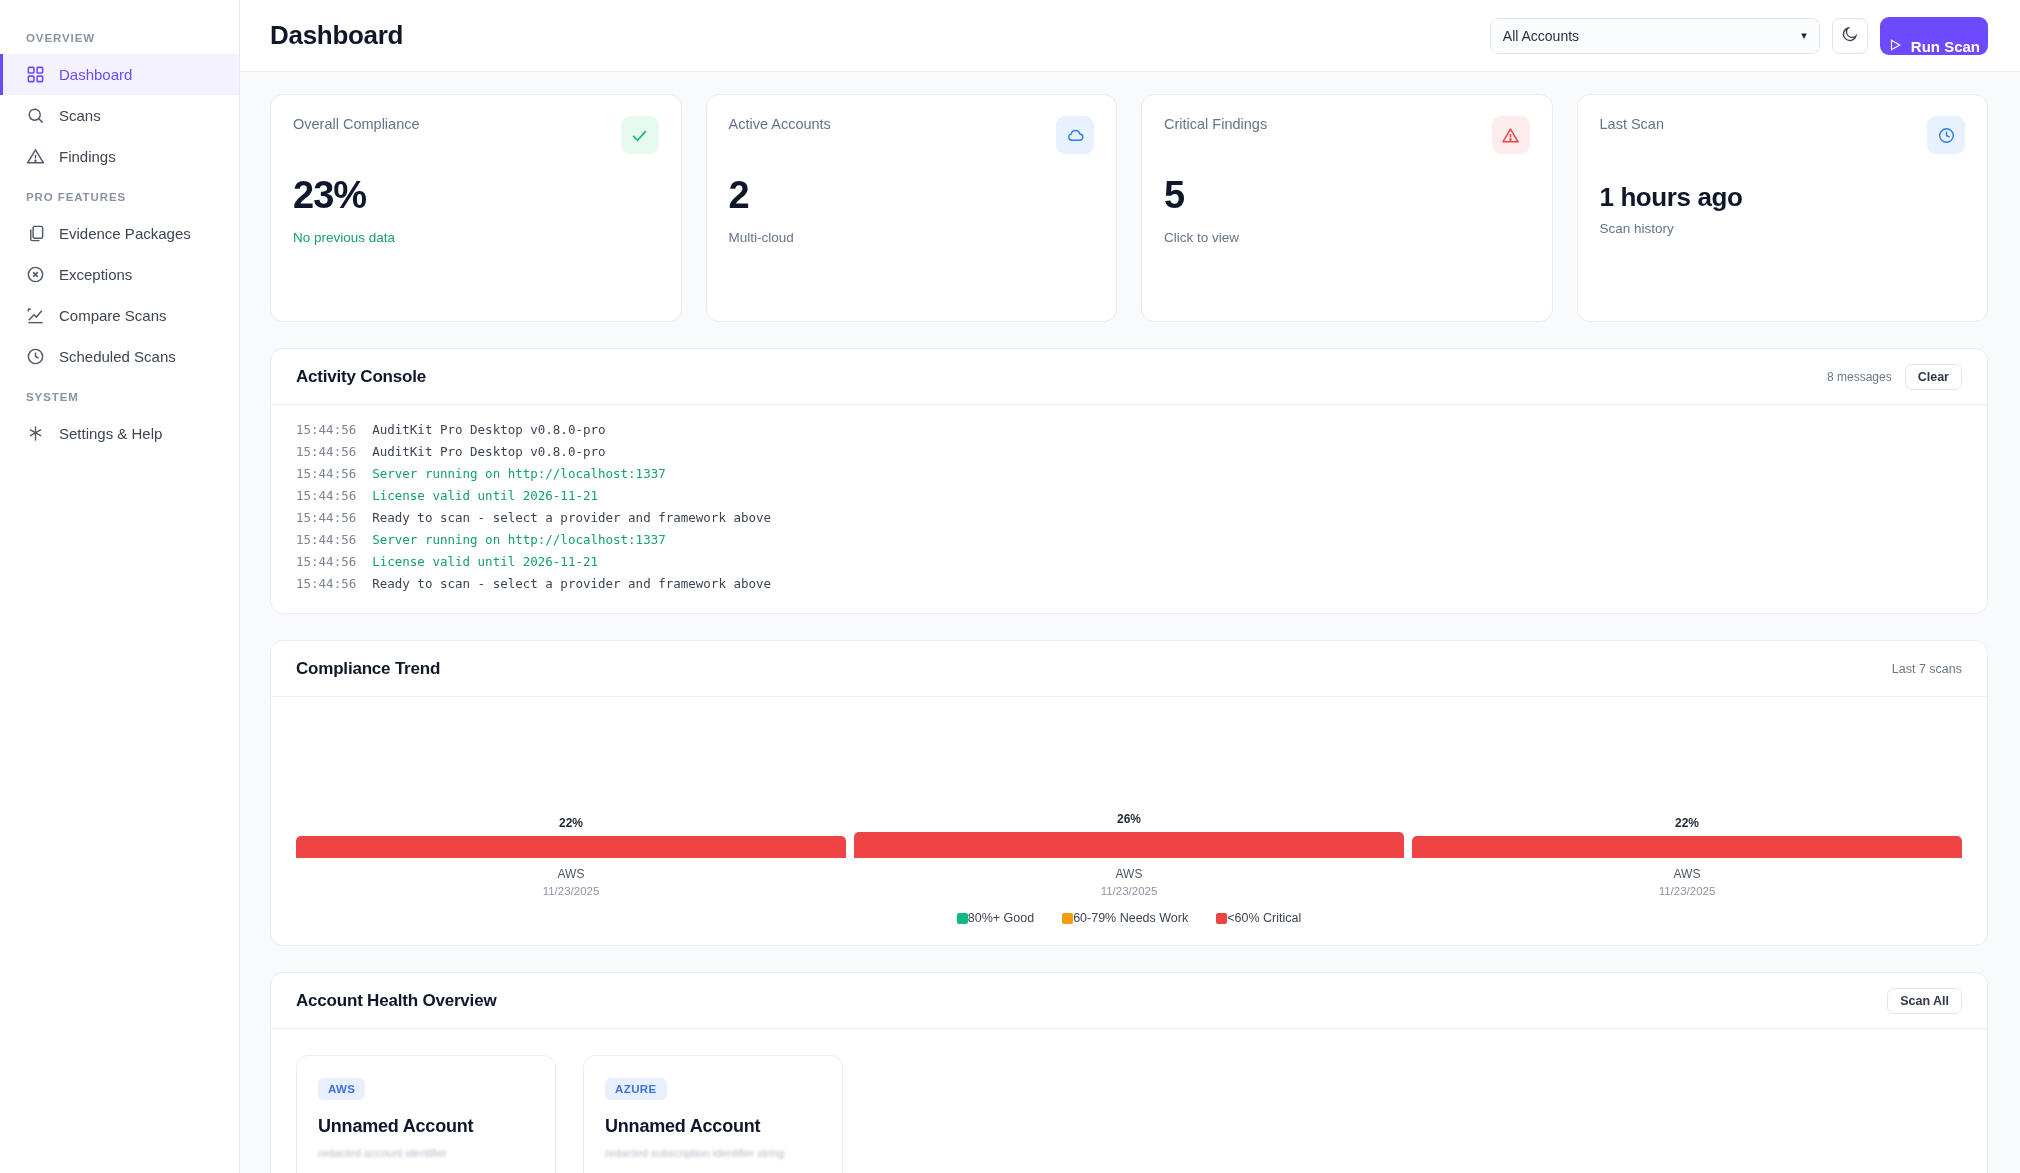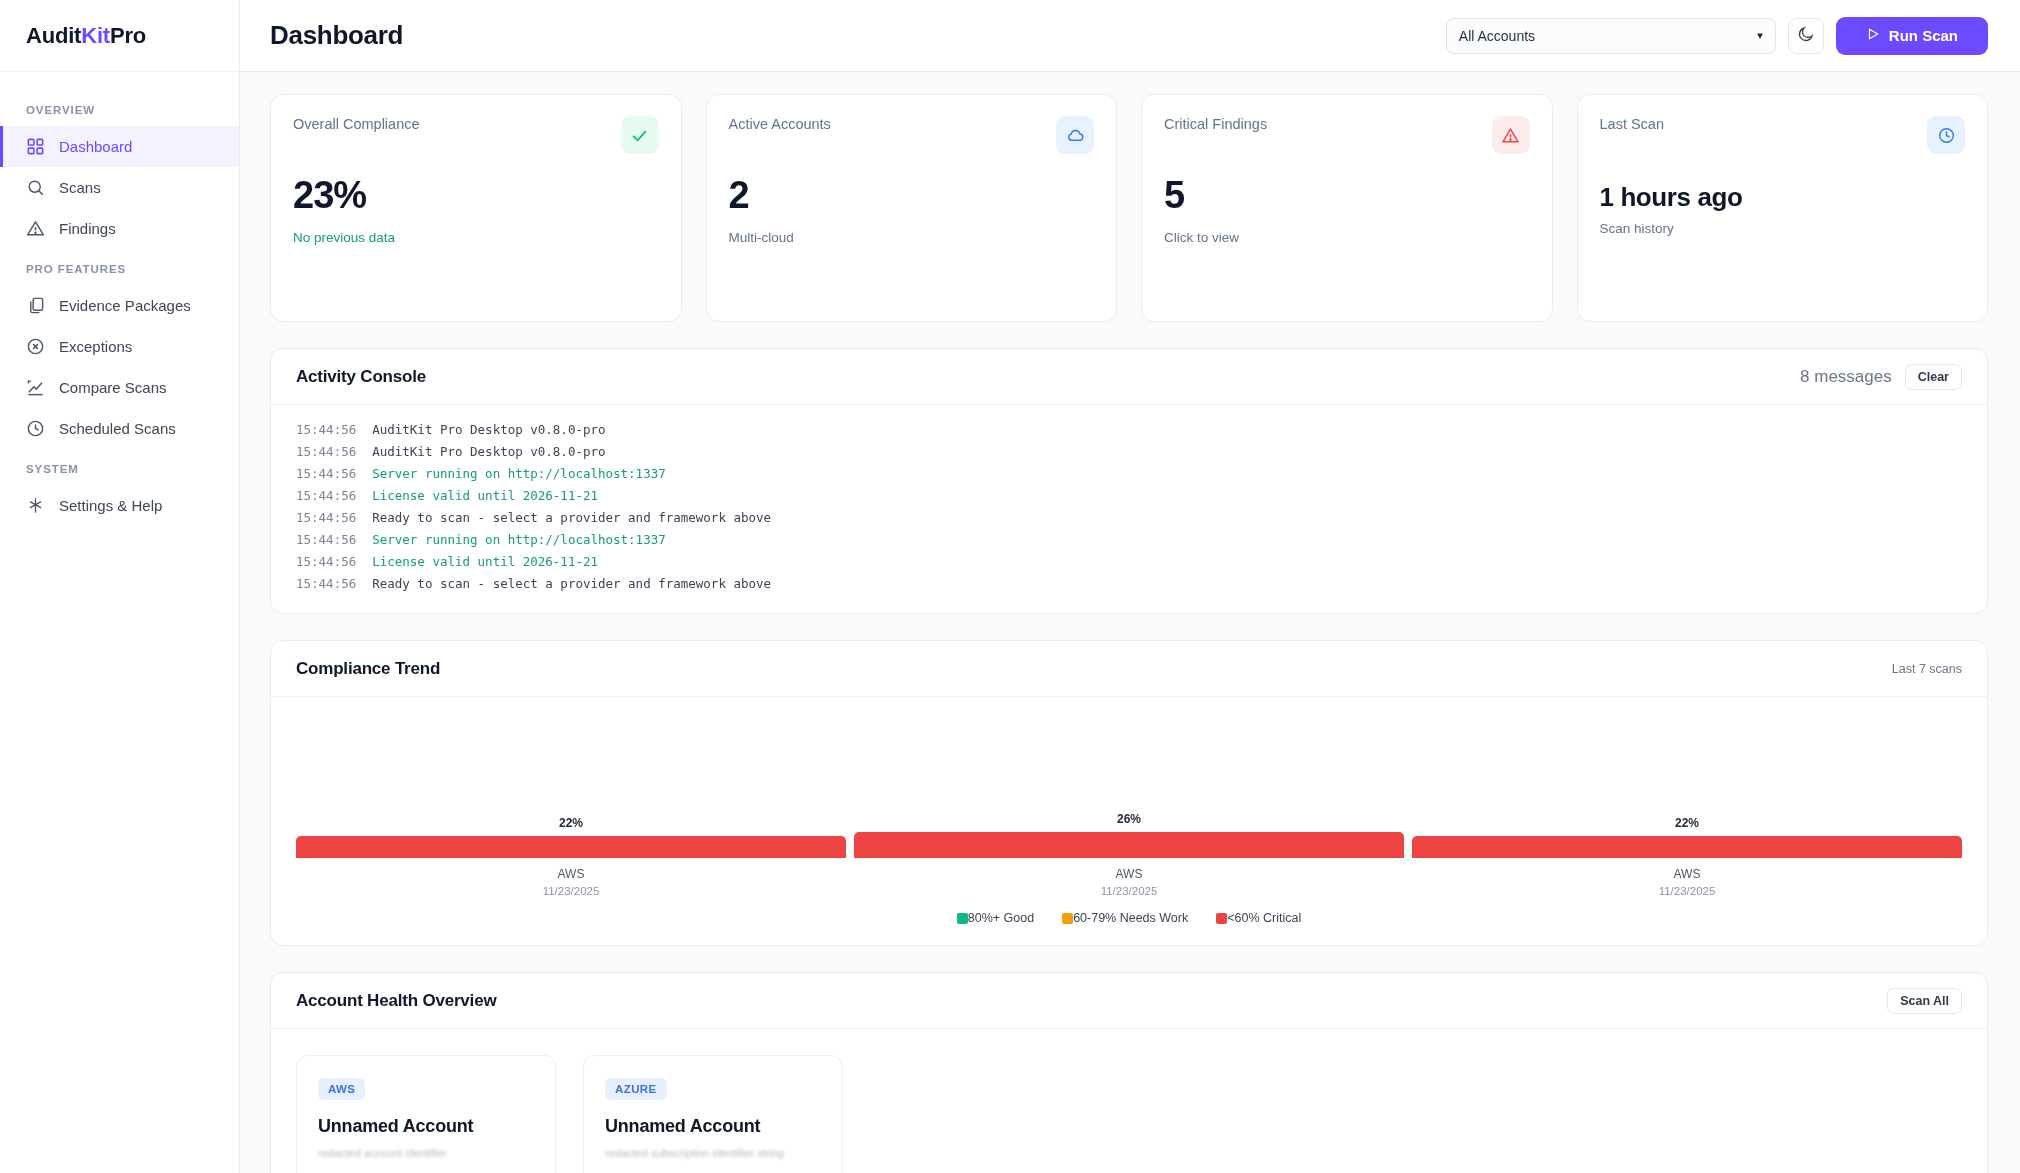--- a/index.html
+++ b/index.html
@@ -72,22 +72,22 @@
     cursor: pointer;
   }
   .account-select .chev { font-size: 11px; color: #222; }
   .theme-btn {
     width: 36px; height: 36px; border: 1px solid #e2e5ea; border-radius: 8px;
     background: #fff; display: flex; align-items: center; justify-content: center;
     cursor: pointer;
   }
   .run-scan {
     height: 38px; background: #6d4aff; color: #fff;
-    border-radius: 9px; display: flex; align-items: center; gap: 9px;
-    padding: 0 30px; font-size: 15px; font-weight: bold; cursor: pointer;
+    border-radius: 9px; display: flex; align-items: flex-end; gap: 9px;
+    padding: 0 8px; font-size: 15px; font-weight: bold; cursor: pointer;
   }
 
   .content { padding: 22px 32px 0 30px; }
 
   
   .stats { display: flex; gap: 24px; }
   .stat-card {
     flex: 1 1 0; background: #fff;
     border: 1px solid #e9ecf0; border-radius: 13px;
     padding: 21px 22px 20px 22px; height: 228px;
@@ -112,21 +112,21 @@
   .panel {
     background: #fff; border: 1px solid #e9ecf0; border-radius: 13px;
     margin-top: 26px;
   }
   .panel-head {
     height: 56px; display: flex; align-items: center; justify-content: space-between;
     padding: 0 25px; border-bottom: 1px solid #eef0f3;
   }
   .panel-title { font-size: 17px; font-weight: bold; letter-spacing: -0.2px; }
   .panel-head-right { display: flex; align-items: center; gap: 13px; }
-  .msg-count { font-size: 17px; color: #6b7687; }
+  .msg-count { font-size: 12px; color: #6b7687; }
   .pill-btn {
     border: 1px solid #e2e5ea; border-radius: 7px; background: #fff;
     font-size: 12.5px; font-weight: bold; color: #30384a;
     padding: 5px 12px; cursor: pointer;
   }
   .head-meta { font-size: 12.5px; color: #6b7687; }
 
   
   .console { padding: 14px 25px 18px 25px; }
   .log-row {
@@ -179,25 +179,20 @@
   }
   .score-label { font-size: 11.5px; letter-spacing: 1px; color: #6b7687; }
   .score-value { font-size: 30px; font-weight: bold; color: #ef4444; margin-top: 7px; line-height: 1; }
 </style>
 </head>
 <body>
 
 <div class="app">
 
   <aside class="sidebar">
-    <div class="brand">
-      <span>Audit</span>
-        <span class="mid">Kit</span>
-        <span> Pro</span>
-    </div>
     <nav class="nav">
 
       <div class="nav-group-label">OVERVIEW</div>
       <div class="nav-item active">
         <span class="ico">
             <svg viewBox="0 0 24 24" fill="none" stroke="#6d4aff" stroke-width="2">
               <rect x="3" y="3" width="7" height="7" rx="1"></rect>
               <rect x="14" y="3" width="7" height="7" rx="1"></rect>
               <rect x="3" y="14" width="7" height="7" rx="1"></rect>
               <rect x="14" y="14" width="7" height="7" rx="1"></rect>

